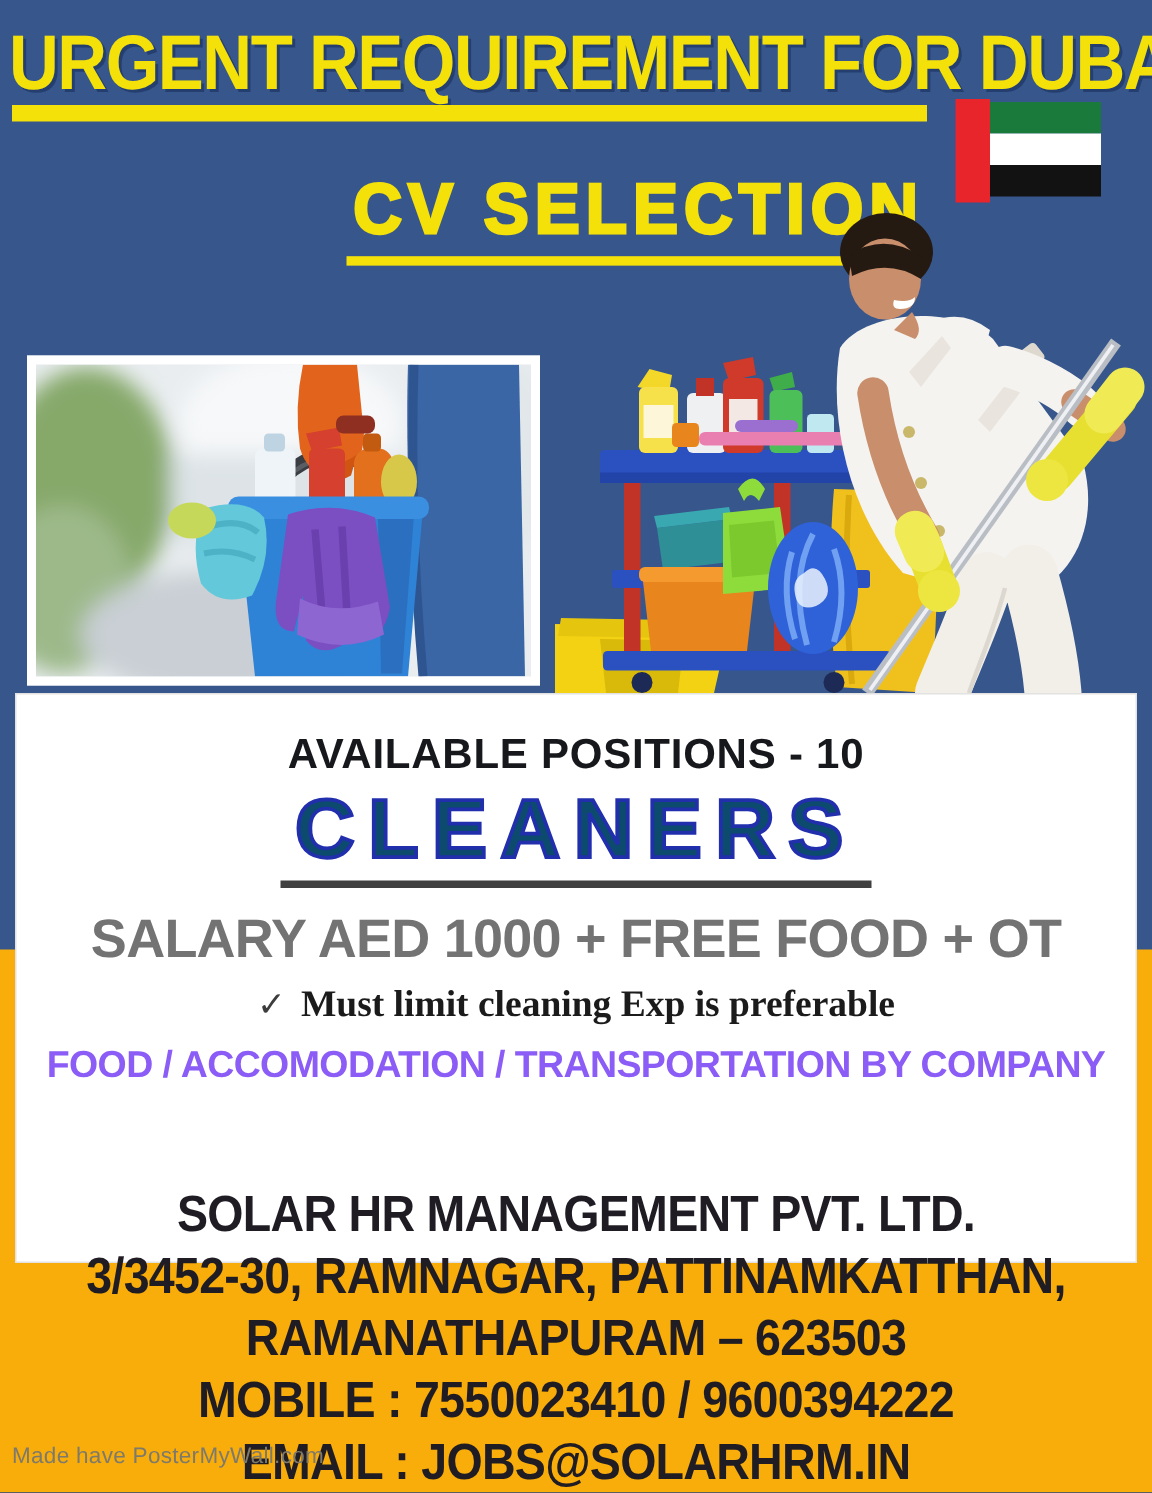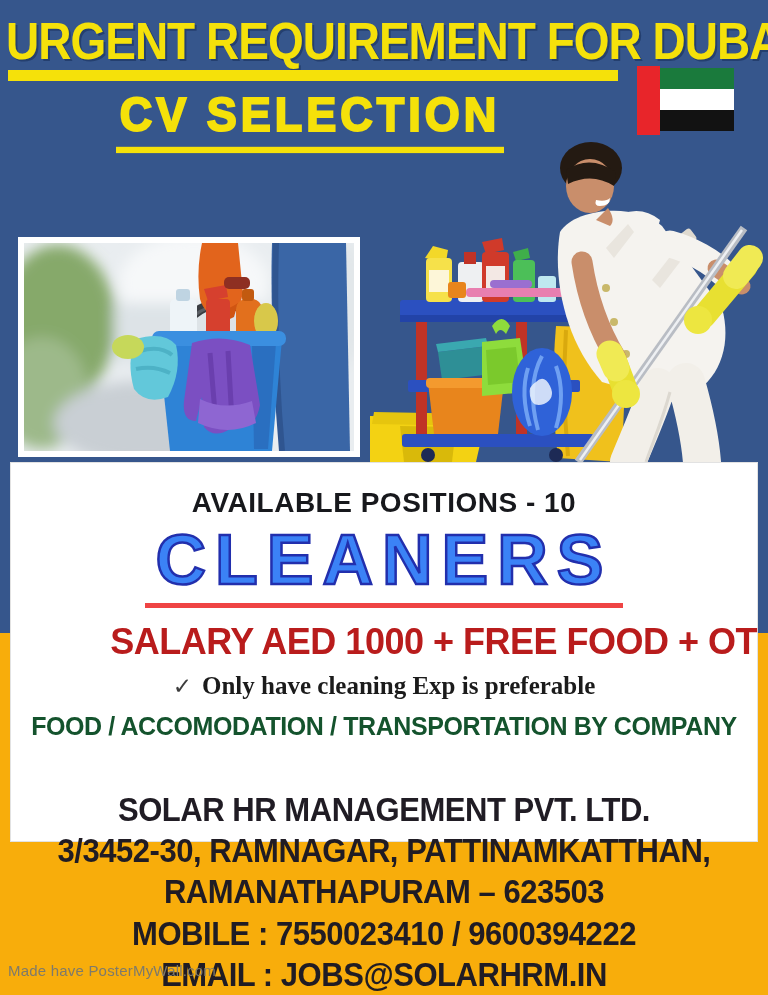--- a/index.html
+++ b/index.html
@@ -17,21 +17,21 @@
     position:absolute; left:6px; top:11px; width:756px;
     text-align:center; color:#F5E10A; font-weight:bold; font-size:46px;
     letter-spacing:-1px; white-space:nowrap;
     transform:scale(1,1.12); transform-origin:center top;
     text-shadow:2px 2px 0 rgba(15,35,75,.45);
   }
   .title-underline {
     position:absolute; left:8px; top:70px; width:610px; height:11px;
     background:#F5E10A;
   }
-  .cv-wrap { position:absolute; left:0; top:88px; width:620px; text-align:center; }
+  .cv-wrap { position:absolute; left:0; top:112px; width:620px; text-align:right; }
   .cv-title {
     display:inline-block; color:#F5E10A; font-weight:bold; font-size:45px;
     letter-spacing:4px; -webkit-text-stroke:2px #F5E10A;
     border-bottom:6px solid #F5E10A; padding:0 4px 4px 4px;
     transform:scale(1,1.05); transform-origin:center top; white-space:nowrap;
   }
   
   .flag { position:absolute; left:637px; top:66px; width:97px; height:69px; }
   .flag .red { position:absolute; left:0; top:0; width:23px; height:69px; background:#E8252A; }
   .flag .band { position:absolute; left:23px; width:74px; height:21px; }
@@ -45,31 +45,31 @@
   }
   .scene { position:absolute; left:370px; top:130px; width:398px; height:332px; }
   
   .panel {
     position:absolute; left:10px; top:462px; width:748px; height:380px;
     background:#fff; border:1px solid #e2e2e2; text-align:center;
   }
   .pos-label { margin-top:24px; font-size:28px; font-weight:bold; color:#17181c; letter-spacing:.5px; }
   .role-wrap { margin-top:5px; }
   .role {
-    display:inline-block; font-size:70px; font-weight:bold; letter-spacing:9px;
-    color:#3b82f6; -webkit-text-stroke:2.5px #222FAD;
-    border-bottom:5px solid #ef4444; padding:0 10px 5px 10px; line-height:1.05;
-  }
-  .salary { margin-top:13px; font-size:36px; font-weight:bold; color:#b91c1c; letter-spacing:-.5px; white-space:nowrap;text-align:right; }
+    display:inline-block; font-size:55px; font-weight:bold; letter-spacing:9px;
+    color:#0c4a6e; -webkit-text-stroke:2.5px #222FAD;
+    border-bottom:5px solid #404040; padding:0 10px 5px 10px; line-height:1.05;
+  }
+  .salary { margin-top:13px; font-size:36px; font-weight:bold; color:#737373; letter-spacing:-.5px; white-space:nowrap; }
   .check-line {
     margin-top:9px; font-family:"Liberation Serif", serif; font-weight:bold;
     font-size:25px; color:#1b1b1b;
   }
   .check-line .tick { font-family:"DejaVu Sans", sans-serif; font-weight:normal; color:#3d3d3d; margin-right:10px; font-size:23px; }
-  .benefits { margin-top:12px; font-size:25px; font-weight:bold; color:#14532d; letter-spacing:-.4px; white-space:nowrap; }
+  .benefits { margin-top:12px; font-size:25px; font-weight:bold; color:#8b5cf6; letter-spacing:-.4px; white-space:nowrap; }
   
   .contact {
     position:absolute; left:0; top:789px; width:768px; text-align:center;
     color:#201C24; font-weight:bold;
     transform:scale(.97,1.06); transform-origin:center top;
   }
   .contact div { font-size:32px; line-height:39px; letter-spacing:-.5px; white-space:nowrap; }
   
   .watermark {
     position:absolute; left:8px; top:962px; font-size:15px; color:#7E7A6B;
@@ -244,21 +244,21 @@
     </svg>
   </div>
 
   <div class="panel">
     <div class="pos-label">AVAILABLE POSITIONS - 10</div>
     <div class="role-wrap">
       <span class="role">CLEANERS</span>
     </div>
     <div class="salary">SALARY AED 1000 + FREE FOOD + OT</div>
     <div class="check-line">
-      <span class="tick">✓</span><span>Only have cleaning Exp is preferable</span>
+      <span class="tick">✓</span><span>Must limit cleaning Exp is preferable</span>
     </div>
     <div class="benefits">FOOD / ACCOMODATION / TRANSPORTATION BY COMPANY</div>
   </div>
 
   <div class="contact">
     <div>SOLAR HR MANAGEMENT PVT. LTD.</div>
     <div>3/3452-30, RAMNAGAR, PATTINAMKATTHAN,</div>
     <div>RAMANATHAPURAM – 623503</div>
     <div>MOBILE : 7550023410 / 9600394222</div>
     <div>EMAIL : JOBS@SOLARHRM.IN</div>

